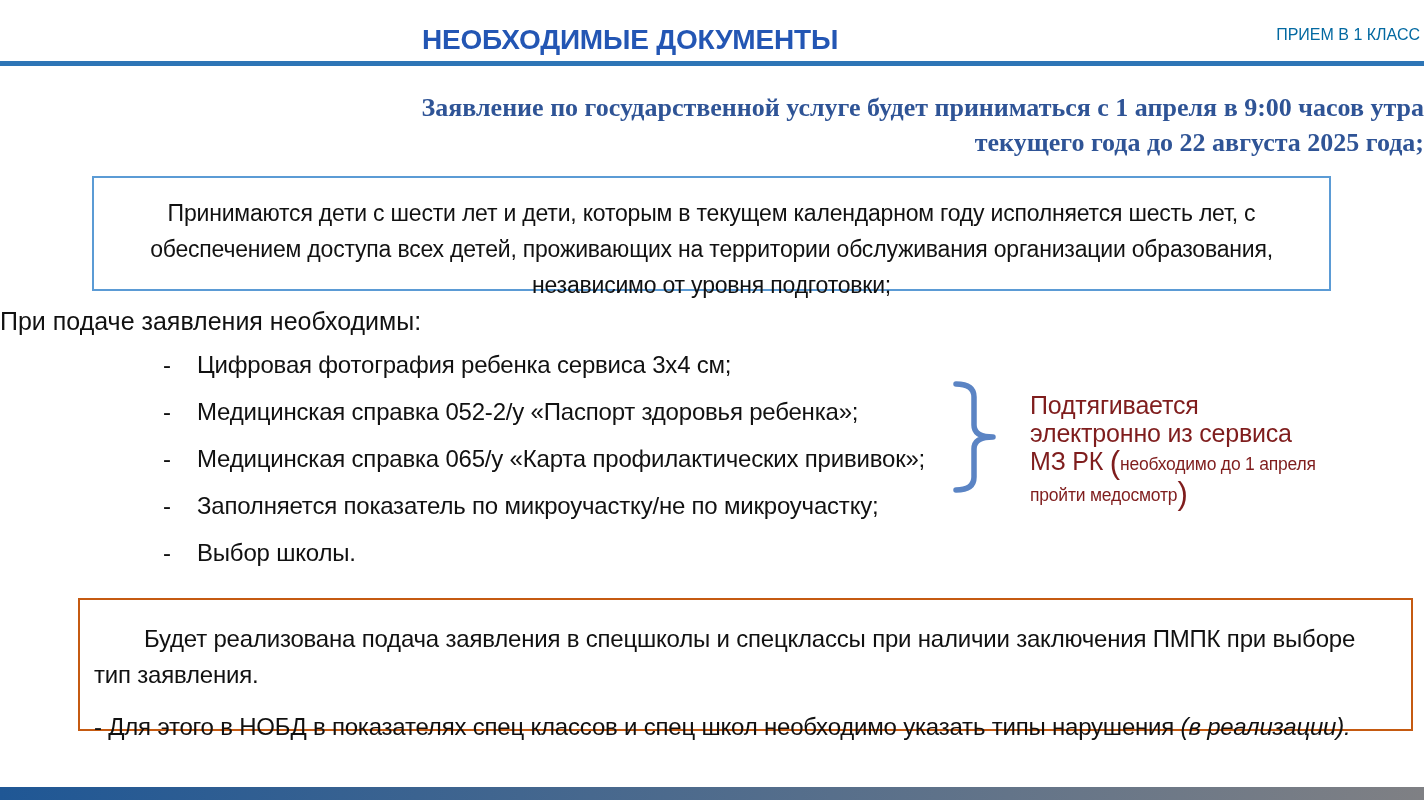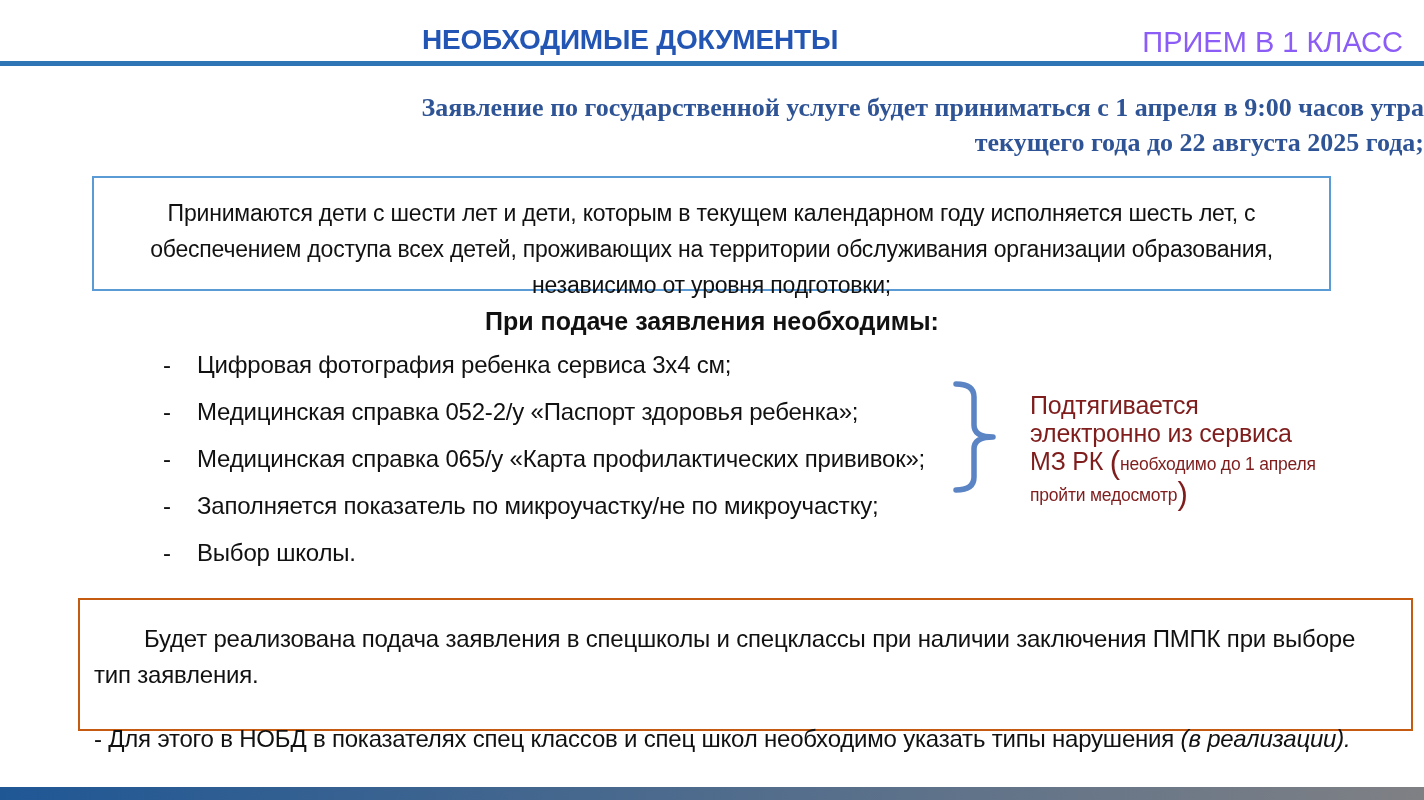--- a/index.html
+++ b/index.html
@@ -7,22 +7,22 @@
     position:relative; width:1424px; height:800px; background:#ffffff;
     font-family:"Liberation Sans", sans-serif; color:#1a1a1a; overflow:hidden;
   }
 
   
   .header-title {
     position:absolute; top:24px; left:0; width:1260px; text-align:center;
     font-size:28px; font-weight:bold; color:#2356B4; letter-spacing:-0.2px;
   }
   .header-right {
-    position:absolute; top:26px; right:21px;
-    font-size:29px; color:#8b5cf6;
+    position:absolute; top:26px; right:4px;
+    font-size:16px; color:#0369a1;
   }
   .header-rule {
     position:absolute; top:61px; left:0; width:100%; height:5px; background:#2E75B6;
   }
 
   
   .announcement {
     position:absolute; top:90px; left:96px; width:1328px; text-align:right;
     font-family:"Liberation Serif", serif; font-weight:bold;
     font-size:26px; line-height:35px; color:#2F5496;
@@ -31,22 +31,22 @@
   
   .admission-box {
     position:absolute; left:92px; top:176px; width:1239px; height:115px;
     border:2px solid #5B9BD5; box-sizing:border-box;
     text-align:center; font-size:23px; line-height:36px; letter-spacing:-0.2px;
     padding-top:17px; color:#111;
   }
 
   
   .req-heading {
-    position:absolute; top:307px; left:0; width:1424px; text-align:center;
-    font-weight:bold; font-size:25px; color:#111;
+    position:absolute; top:307px; left:0; width:1424px; 
+    font-weight:normal; font-size:25px; color:#111;
   }
   .req-list { position:absolute; left:163px; top:351px; }
   .req-item {
     display:flex; margin-bottom:19px; font-size:24px; line-height:28px;
     letter-spacing:-0.2px; color:#111;
   }
   .req-item .dash { width:34px; flex:none; }
 
   
   .brace { position:absolute; left:951px; top:380px; }
@@ -60,21 +60,21 @@
   .note .small { font-size:17.5px; }
 
   
   .special-box {
     position:absolute; left:78px; top:598px; width:1335px; height:133px;
     border:2px solid #C55A11; box-sizing:border-box;
     padding:21px 14px; font-size:24px; line-height:36px; letter-spacing:-0.2px;
     color:#111;
   }
   .special-box .indent { text-indent:50px; }
-  .special-box .p2 { margin-top:28px; }
+  .special-box .p2 { margin-top:16px; }
   .special-box .italic { font-style:italic; }
 
   
   .footer-bar {
     position:absolute; left:0; bottom:0; width:100%; height:13px;
     background:linear-gradient(to right, #1F5795, #7F8084);
   }
 </style>
 </head>
 <body>

